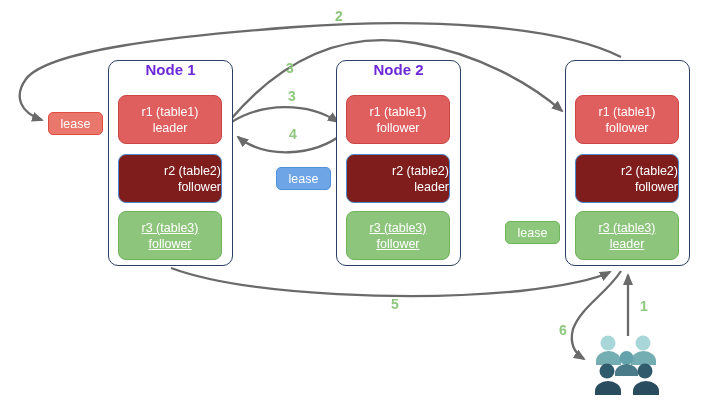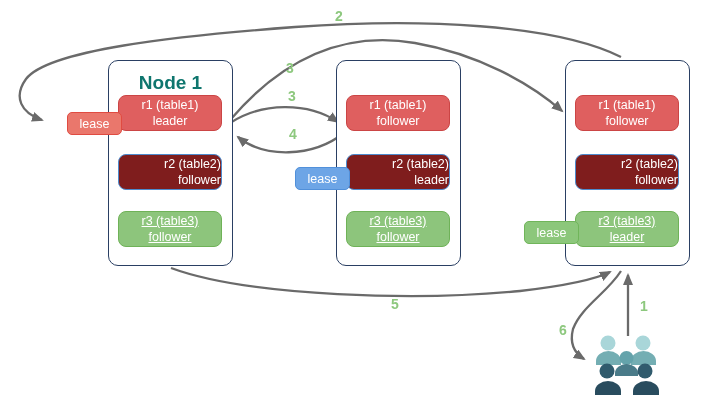--- a/index.html
+++ b/index.html
@@ -7,39 +7,39 @@
     position:relative;width:704px;height:405px;background:#ffffff;overflow:hidden;
     font-family:"Liberation Sans", sans-serif;
   }
   
   .node{
     position:absolute;top:60px;width:125px;height:206px;
     background:#ffffff;border:1.5px solid #2a3f63;border-radius:10px;
     box-sizing:border-box;
   }
   .node-title{
-    margin-top:11px;text-align:center;font-size:19px;font-weight:700;color:#0f766e;
+    text-align:center;font-size:15px;font-weight:700;color:#6d28d9;
   }
   .replica{
-    position:absolute;left:9px;width:104px;height:36px;border-radius:8px;
+    position:absolute;left:9px;width:104px;height:49px;border-radius:8px;
     display:flex;flex-direction:column;align-items:center;justify-content:center;
     color:#ffffff;font-size:12.5px;line-height:1.28;text-align:center;
     box-sizing:border-box;border:1.5px solid transparent;
   }
   .replica.r0{top:34px;}
   .replica.r1{top:93px;}
   .replica.r2{top:150px;}
   .replica.red  {background:#df5f5f;border-color:#cb4545;}
   .replica.blue {background:#7f1d1d;border-color:#4e8bcd;align-items:flex-end;}
   .replica.green{background:#8dc57c;border-color:#6fb258;text-decoration:underline;}
   
   .lease{
     position:absolute;width:55px;height:23px;border-radius:5px;
     display:flex;align-items:center;justify-content:center;
-    color:#ffffff;font-size:12.5px;box-sizing:border-box;margin-left:19px;
+    color:#ffffff;font-size:12.5px;box-sizing:border-box;
   }
   .lease.red  {left:48px;top:112px;background:#ea776c;border:1.5px solid #e04b41;}
   .lease.blue {left:276px;top:167px;background:#6da5e6;border:1.5px solid #5190da;}
   .lease.green{left:505px;top:221px;background:#8cc77b;border:1.5px solid #70b55a;}
   
   .step{
     position:absolute;transform:translate(-50%,-50%);
     font-size:14px;font-weight:700;color:#8dc87e;
   }
   #svg-arrows{position:absolute;left:0;top:0;}
@@ -75,20 +75,21 @@
       <span>r2 (table2)</span>
       <span>follower</span>
     </div>
     <div class="replica r2 green">
       <span>r3 (table3)</span>
       <span>follower</span>
     </div>
   </div>
 
   <div class="node" style="left:336px">
+    <div class="node-title">Node 2</div>
     <div class="replica r0 red">
       <span>r1 (table1)</span>
       <span>follower</span>
     </div>
     <div class="replica r1 blue">
       <span>r2 (table2)</span>
       <span>leader</span>
     </div>
     <div class="replica r2 green">
       <span>r3 (table3)</span>

